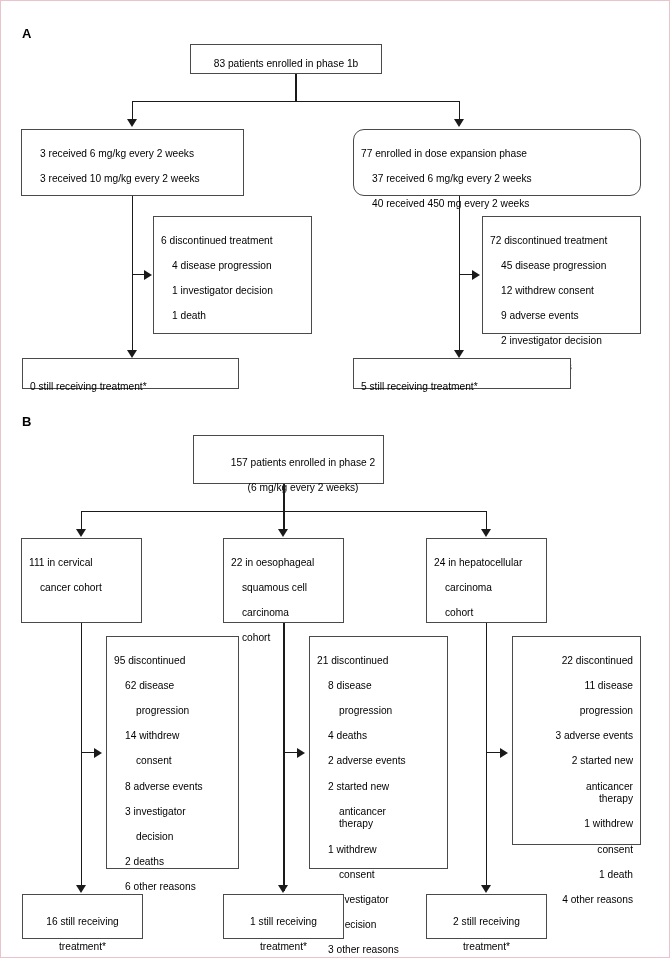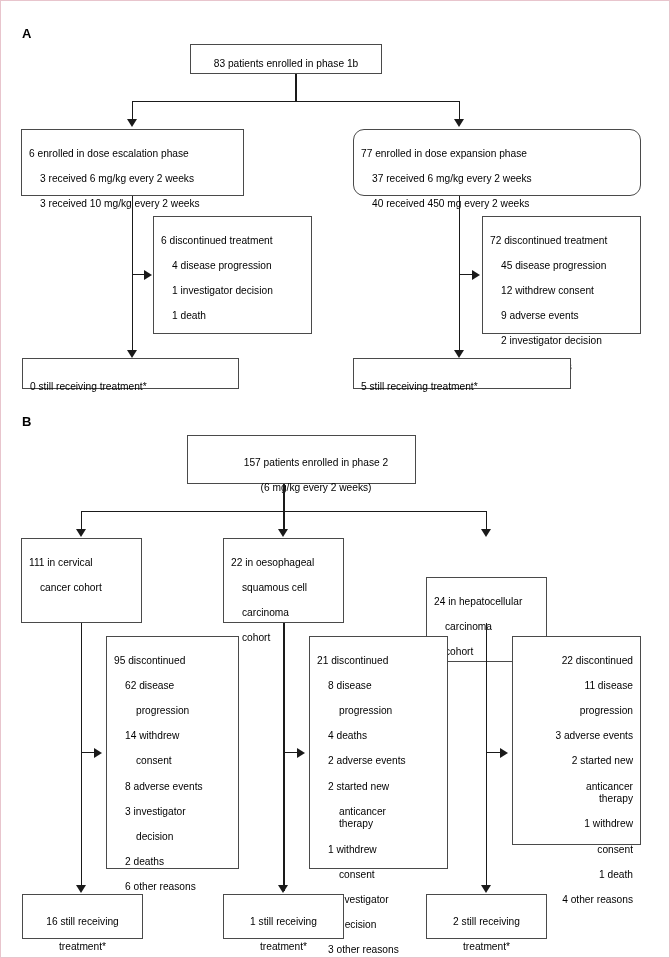--- a/index.html
+++ b/index.html
@@ -92,21 +92,20 @@
   </div>
 
   <div class="vline" style="left:294.4px; top:73px; height:28px;"></div>
   <div class="hline" style="left:131px; top:100px; width:328px;"></div>
   <div class="vline" style="left:131px; top:100px; height:20px;"></div>
   <div class="arrow-down" style="left:126px; top:118px;"></div>
   <div class="vline" style="left:458px; top:100px; height:20px;"></div>
   <div class="arrow-down" style="left:453px; top:118px;"></div>
 
   <div class="box" style="left:20px; top:128px; width:223px; height:67px;">
-    <span class="lead">6 enrolled in dose escalation phase</span>
     <span class="sub">3 received 6 mg/kg every 2 weeks</span>
     <span class="sub">3 received 10 mg/kg every 2 weeks</span>
   </div>
 
   <div class="box" style="left:352px; top:128px; width:288px; height:67px;border-radius:11px;">
     <span class="lead">77 enrolled in dose expansion phase</span>
     <span class="sub">37 received 6 mg/kg every 2 weeks</span>
     <span class="sub">40 received 450 mg every 2 weeks</span>
   </div>
 
@@ -138,21 +137,21 @@
 
   <div class="box" style="left:21px; top:357px; width:217px; height:31px; padding-top:9px;">
     <span class="lead">0 still receiving treatment*</span>
   </div>
   <div class="box" style="left:352px; top:357px; width:218px; height:31px; padding-top:9px;">
     <span class="lead">5 still receiving treatment*</span>
   </div>
 
   <div class="panel-label" style="left:21px; top:414px;">B</div>
 
-  <div class="box center" style="left:186px; top:434px; width:229px; height:49px; padding-top:8px;padding-left:36px;">
+  <div class="box center" style="left:192px; top:434px; width:191px; height:49px; padding-top:8px;padding-left:36px;">
     <span class="lead">157 patients enrolled in phase 2</span>
     <span class="lead">(6 mg/kg every 2 weeks)</span>
   </div>
 
   <div class="vline" style="left:282.4px; top:483px; height:28px;"></div>
   <div class="hline" style="left:80px; top:510px; width:406px;"></div>
   <div class="vline" style="left:80px; top:510px; height:20px;"></div>
   <div class="arrow-down" style="left:75px; top:528px;"></div>
   <div class="vline" style="left:282.4px; top:510px; height:20px;"></div>
   <div class="arrow-down" style="left:277px; top:528px;"></div>
@@ -162,21 +161,21 @@
   <div class="box" style="left:20px; top:537px; width:121px; height:85px;">
     <span class="lead">111 in cervical</span>
     <span class="sub">cancer cohort</span>
   </div>
   <div class="box" style="left:222px; top:537px; width:121px; height:85px;">
     <span class="lead">22 in oesophageal</span>
     <span class="sub">squamous cell</span>
     <span class="sub">carcinoma</span>
     <span class="sub">cohort</span>
   </div>
-  <div class="box" style="left:425px; top:537px; width:121px; height:85px;margin-top:39px;">
+  <div class="box" style="left:425px; top:537px; width:121px; height:85px;">
     <span class="lead">24 in hepatocellular</span>
     <span class="sub">carcinoma</span>
     <span class="sub">cohort</span>
   </div>
 
   <div class="vline" style="left:80px; top:622px; height:268px;"></div>
   <div class="arrow-down" style="left:75px; top:884px;"></div>
   <div class="hline" style="left:80px; top:751px; width:14px;"></div>
   <div class="arrow-right" style="left:93px; top:746.5px;"></div>
 

